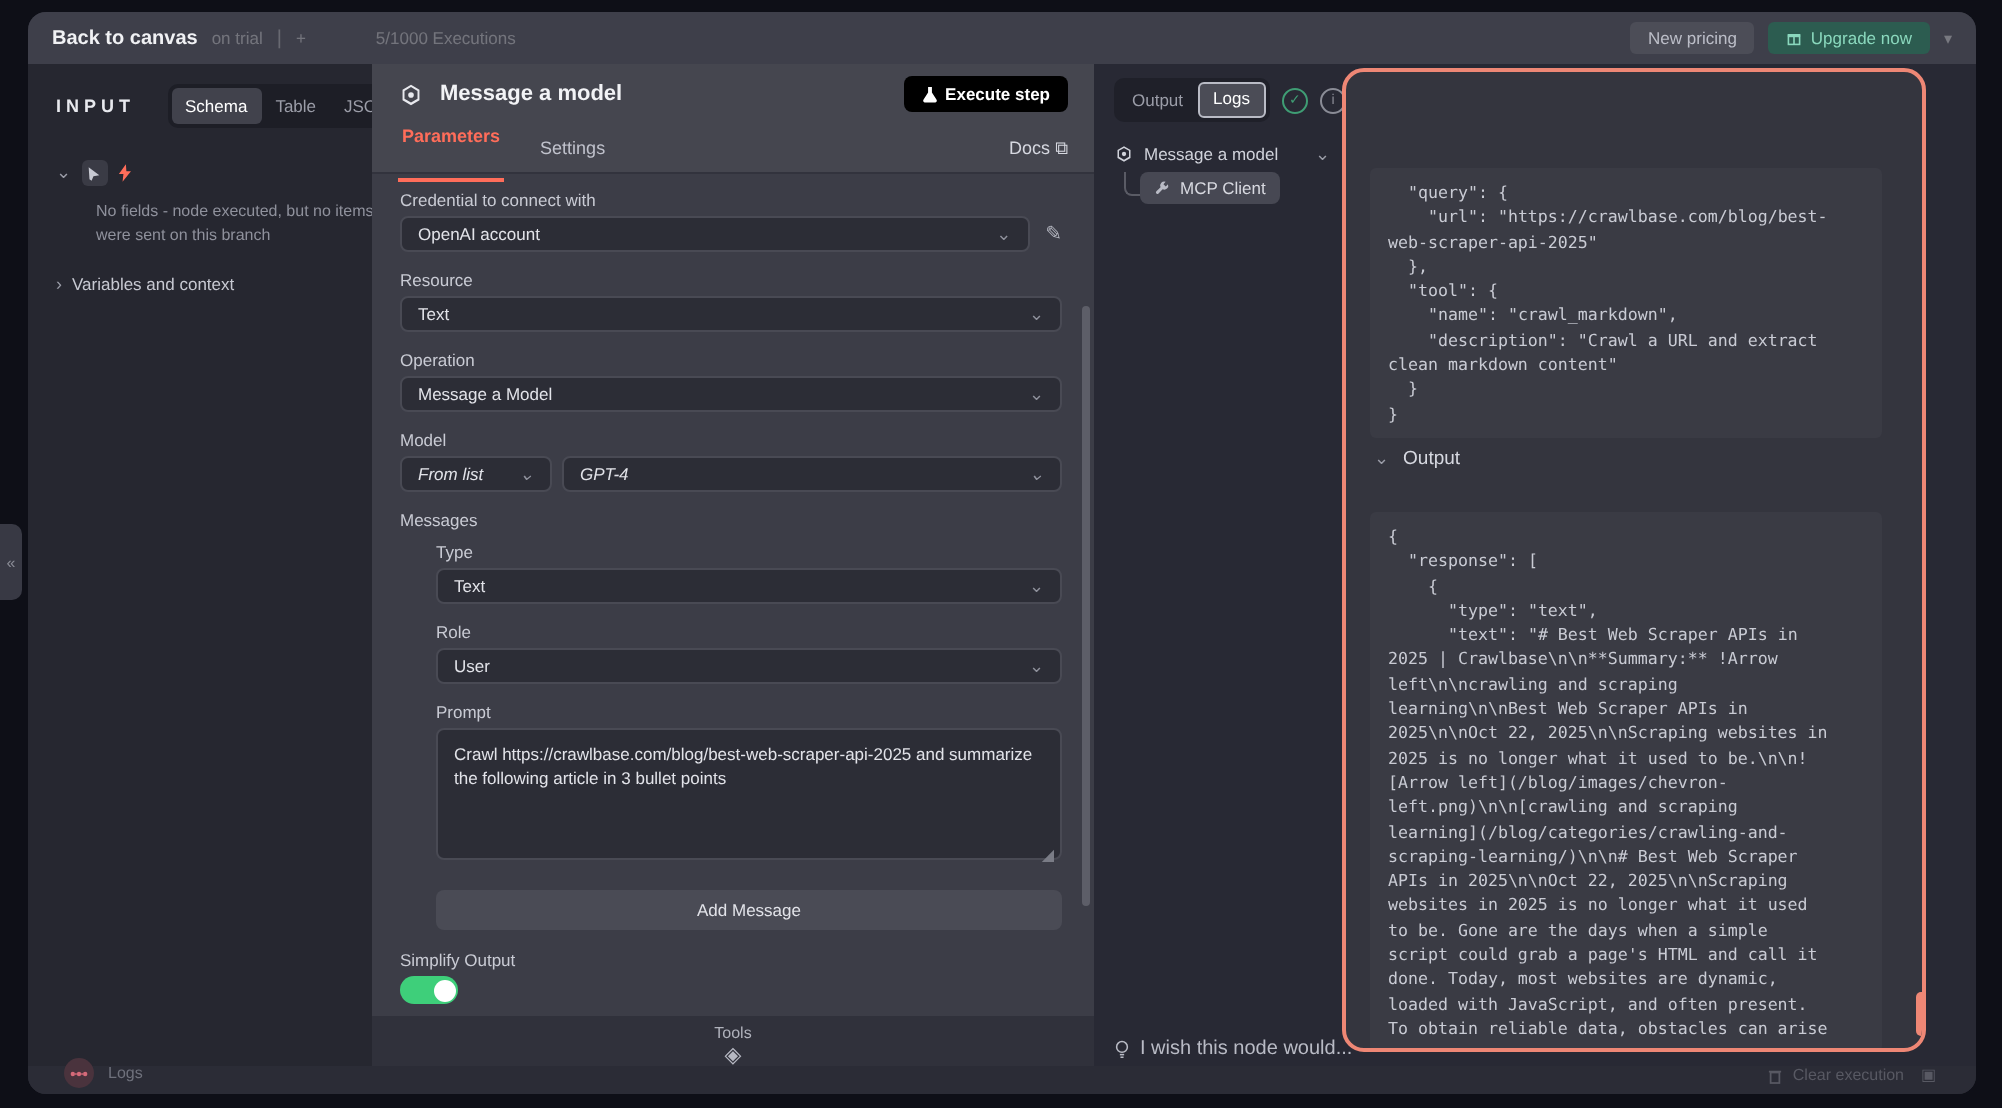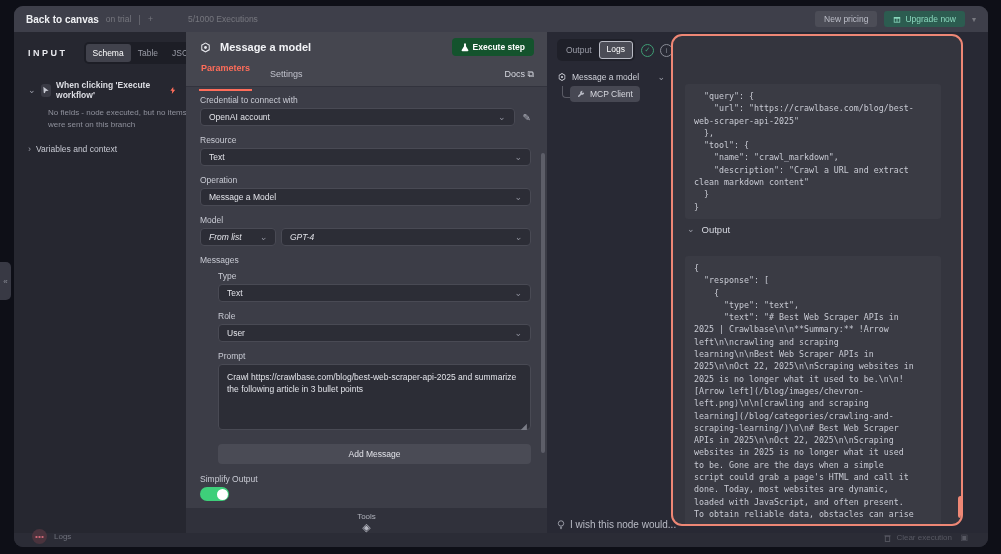--- a/index.html
+++ b/index.html
@@ -32,21 +32,21 @@
   .chev { color:#9b9da8; font-size:9px; line-height:1; }
   .node-mini-icon { width:13px; height:13px; background:#3a3b45; border-radius:3px; display:flex; align-items:center; justify-content:center; }
   .trigger-label { color:#dcdde3; font-size:8.5px; font-weight:bold; }
   .empty-msg { color:#8f919c; font-size:8px; line-height:1.45; margin:2px 0 14px 20px; width:152px; }
   .vars-label { color:#c7c9d2; font-size:8.5px; }
 
   
   .node-panel { width:361px; background:#3c3d47; display:flex; flex-direction:column; flex-shrink:0; position:relative; }
   .np-header { height:30px; background:#45464f; display:flex; align-items:center; padding:0 13px; gap:8px; }
   .np-title { color:#f2f3f6; font-size:11px; font-weight:bold; flex:1; }
-  .btn-execute { background:#14532d; color:#fff; font-size:8.5px; font-weight:bold; border:none; border-radius:4px; padding:4px 9px; display:flex; align-items:center; gap:4px; }
+  .btn-execute { background:#000000; color:#fff; font-size:8.5px; font-weight:bold; border:none; border-radius:4px; padding:4px 9px; display:flex; align-items:center; gap:4px; }
   .np-tabs { height:25px; background:#45464f; display:flex; align-items:center; padding:0 13px; gap:16px; border-bottom:1px solid #32333d; }
   .tab-param { color:#ff6d5a; font-size:9px; font-weight:bold; border-bottom:2px solid #ff6d5a; padding:5px 2px 16px; }
   .tab-set { color:#c0c2cc; font-size:9px; padding:5px 2px; }
   .docs { margin-left:auto; color:#d6d8e0; font-size:9px; }
   .np-body { flex:1; padding:8px 16px 0 14px; overflow:hidden; position:relative; }
   .f-label { color:#c9cbd4; font-size:8.5px; margin-bottom:3px; }
   .f-input { height:18px; background:#2c2d36; border:1px solid #494a54; border-radius:4px; display:flex; align-items:center; padding:0 8px; margin-bottom:9px; }
   .f-input .val { color:#e2e3e9; font-size:8.5px; flex:1; }
   .f-input .dd { color:#8f919c; font-size:9px; }
   .cred-row { display:flex; align-items:center; gap:8px; }
@@ -139,21 +139,20 @@
           <span class="seg-btn">JSON</span>
         </div>
       </div>
       <div class="tree-row">
         <span class="chev">⌄</span>
         <span class="node-mini-icon">
           <svg width="8" height="8" viewBox="0 0 12 12">
               <path d="M2 1l8 6-4.4.6L4.2 11 2.6 10z" fill="#c7c9d2"></path>
             </svg>
         </span>
-        <span class="trigger-label">When clicking 'Execute workflow'</span>
         <svg width="7" height="9" viewBox="0 0 8 10">
             <path d="M4.5 0L0.5 5.5h2.6L2.6 10l4.8-6H4.8z" fill="#ff6d5a"></path>
           </svg>
       </div>
       <div class="empty-msg">No fields - node executed, but no items were sent on this branch</div>
       <div class="tree-row">
         <span class="chev">›</span>
         <span class="vars-label">Variables and context</span>
       </div>
     </div>

